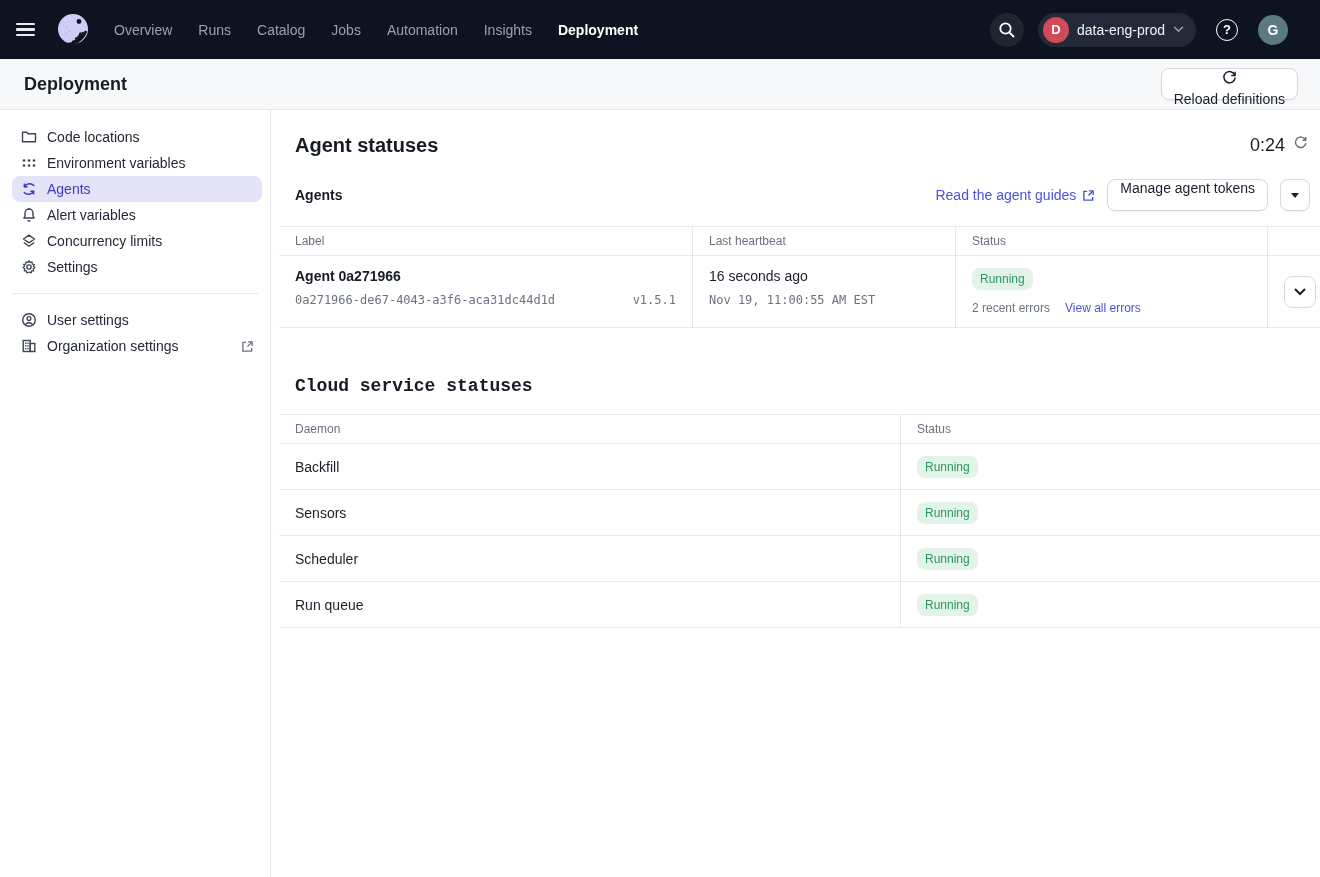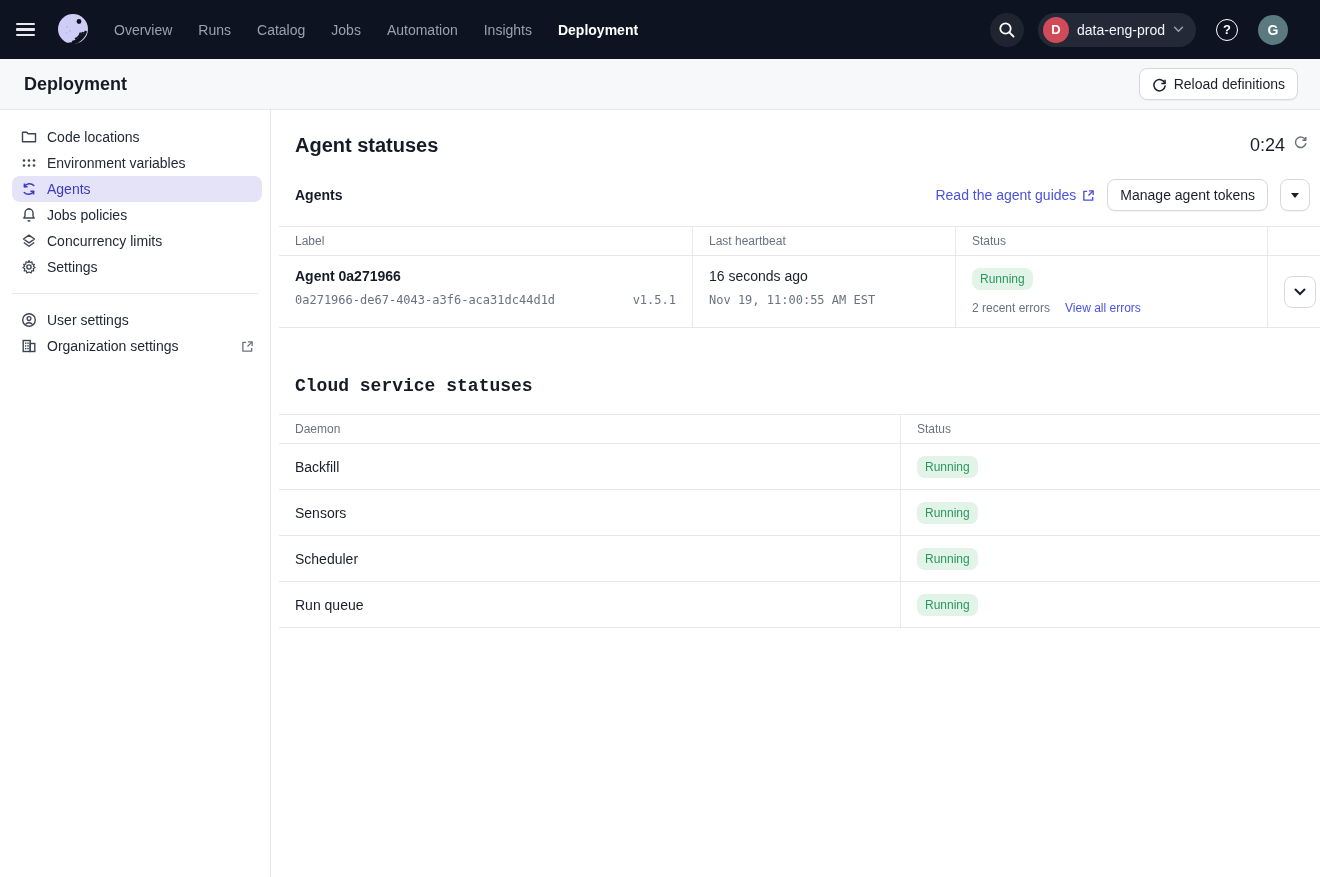--- a/index.html
+++ b/index.html
@@ -20,21 +20,21 @@
   .depl-pill { display:flex; align-items:center; gap:8px; background:#232936; border:none; border-radius:17px; height:34px; padding:0 12px 0 5px; cursor:pointer; }
   .depl-badge { width:26px; height:26px; border-radius:50%; background:#cf4b58; color:#fff; font-size:13px; font-weight:700; display:flex; align-items:center; justify-content:center; }
   .depl-label { color:#f2f4f8; font-size:14px; font-weight:500; }
   .help-btn { width:34px; height:34px; background:none; border:none; display:flex; align-items:center; justify-content:center; cursor:pointer; }
   .help-ring { width:22px; height:22px; border:1.8px solid #ffffff; border-radius:50%; color:#ffffff; font-size:13px; font-weight:700; display:flex; align-items:center; justify-content:center; }
   .avatar { width:30px; height:30px; border-radius:50%; background:#5a7a80; color:#fff; font-size:14px; font-weight:600; display:flex; align-items:center; justify-content:center; cursor:pointer; }
 
   
   .header-bar { height:51px; background:#f7f8fa; border-bottom:1px solid #e6e8ec; display:flex; align-items:center; padding:0 22px 0 24px; }
   .page-title { font-size:18px; font-weight:600; color:#161b26; }
-  .btn { display:inline-flex; align-items:center; gap:7px; height:32px; padding:0 12px; background:#ffffff; border:1px solid #d5d9df; border-radius:8px; font-size:14px; color:#1b1f2b; cursor:pointer; box-shadow:0 1px 1px rgba(16,22,26,.04); }
+  .btn { display:inline-flex; align-items:center; gap:7px; height:32px; padding:0 12px; background:#ffffff; border:1px solid #d5d9df; border-radius:8px; font-size:14px; color:#1b1f2b; cursor:pointer; box-shadow:0 1px 1px rgba(16,22,26,.04);flex-direction:column; }
   .header-bar .btn { margin-left:auto; }
 
   
   .layout { display:flex; height:767px; }
   .sidebar { width:271px; flex:0 0 271px; border-right:1px solid #e6e8ec; padding:14px 8px 0 8px; }
   .side-item { display:flex; align-items:center; gap:10px; height:26px; padding:0 8px 0 8px; border-radius:8px; font-size:14px; color:#232936; cursor:pointer; margin:0 0 0 4px; }
   .side-item .icn { width:17px; height:17px; flex:0 0 17px; display:flex; align-items:center; justify-content:center; color:#3c4454; }
   .side-item.active { background:#e4e3f7; color:#3d3bbf; font-weight:500; }
   .side-item.active .icn { color:#3d3bbf; }
   .side-divider { border:none; border-top:1px solid #e6e8ec; margin:13px 4px 13px 4px; }
@@ -183,21 +183,21 @@
       <span>Agents</span>
     </div>
     <div class="side-item">
       <span class="icn">
         <svg viewBox="0 0 16 16" width="16" height="16">
             <path d="M8 2 a4 4 0 0 1 4 4 v3 l1.2 2 h-10.4 l1.2 -2 v-3 a4 4 0 0 1 4 -4 z" fill="none" stroke="currentColor" stroke-width="1.4" stroke-linejoin="round"></path>
             <path d="M6.8 13.2 a1.3 1.3 0 0 0 2.4 0" fill="none" stroke="currentColor" stroke-width="1.3"></path>
             <line x1="8" y1="1" x2="8" y2="2.2" stroke="currentColor" stroke-width="1.4"></line>
           </svg>
       </span>
-      <span>Jobs policies</span>
+      <span>Alert variables</span>
     </div>
     <div class="side-item">
       <span class="icn">
         <svg viewBox="0 0 16 16" width="16" height="16">
             <path d="M8 2.2 L13.5 6 L8 9.8 L2.5 6 Z" fill="none" stroke="currentColor" stroke-width="1.4" stroke-linejoin="round"></path>
             <path d="M2.8 9.5 L8 13.3 L13.2 9.5" fill="none" stroke="currentColor" stroke-width="1.4" stroke-linejoin="round"></path>
           </svg>
       </span>
       <span>Concurrency limits</span>
     </div>

